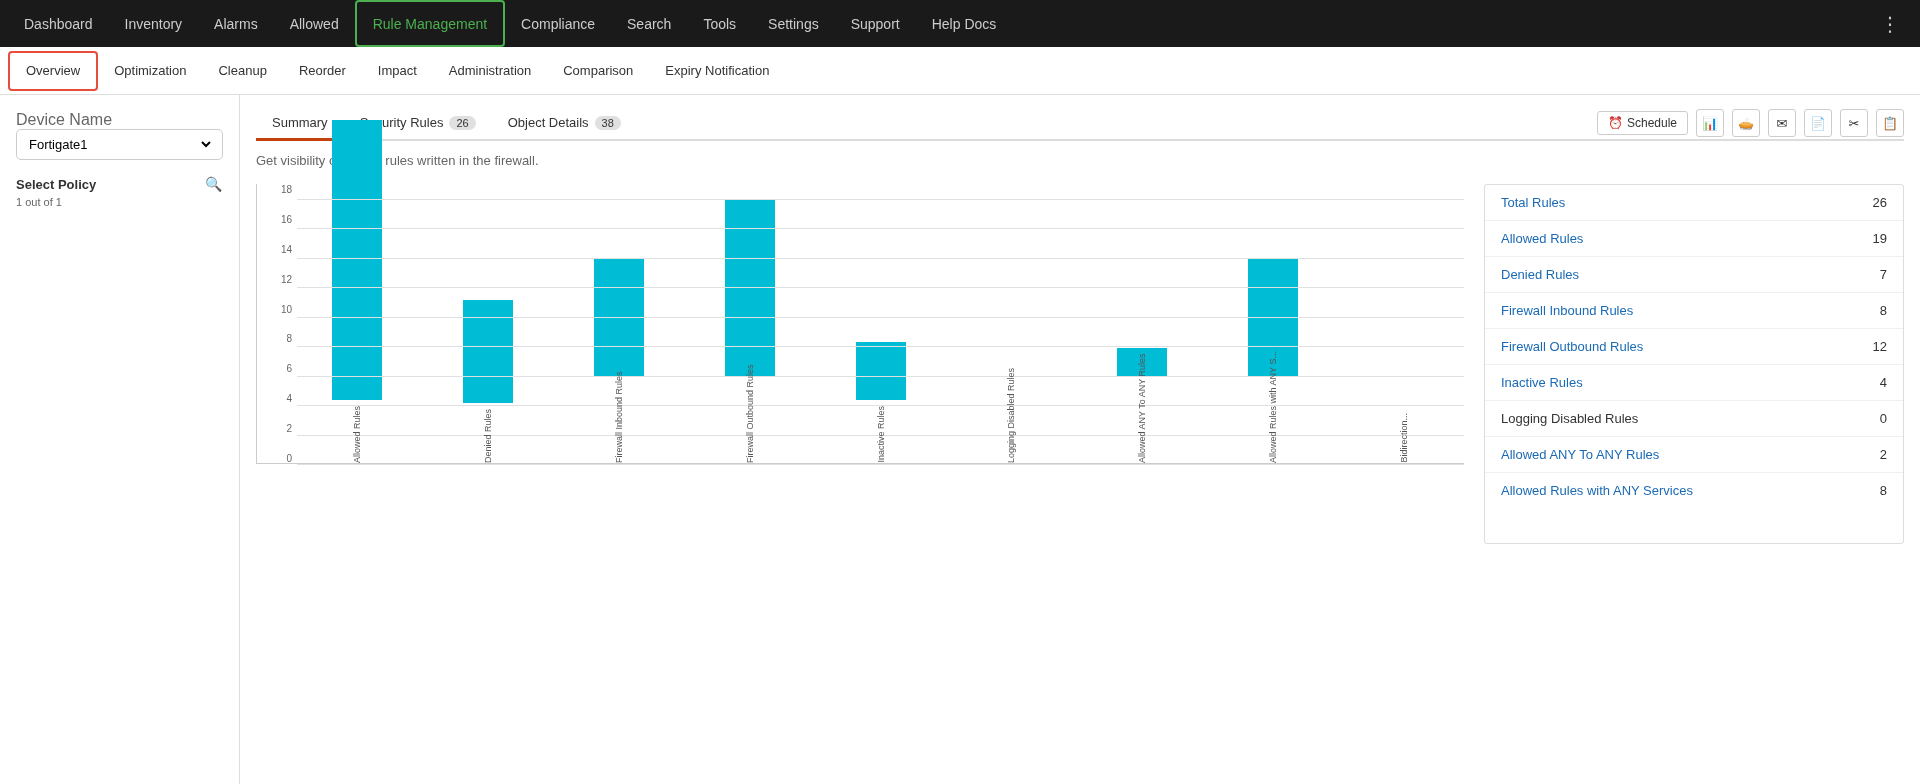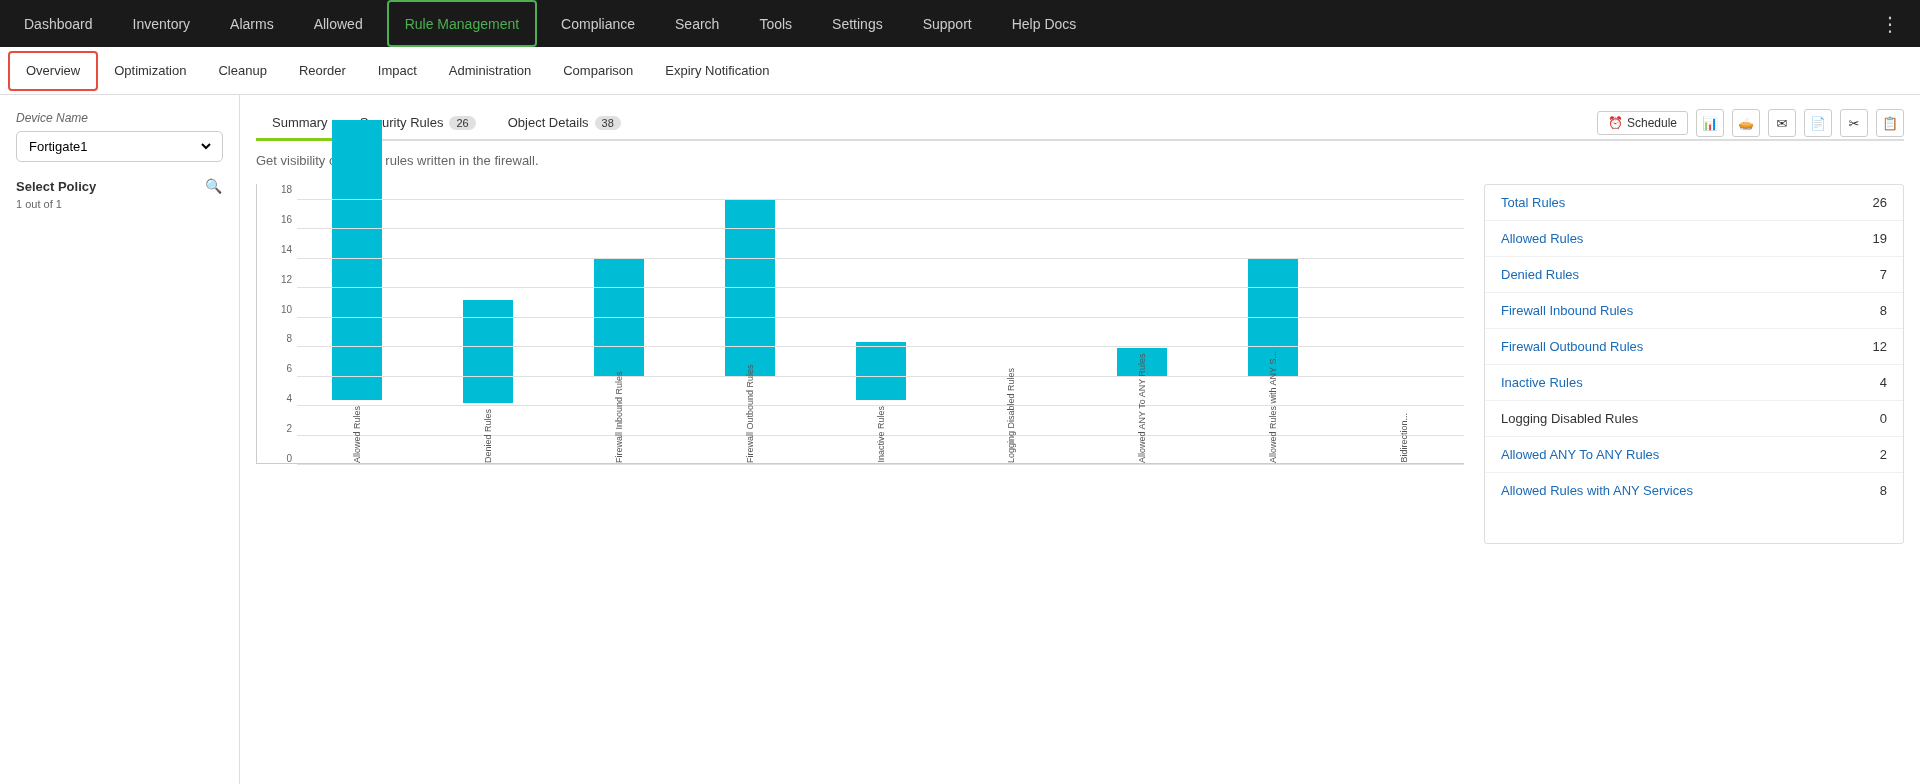--- a/index.html
+++ b/index.html
@@ -5,21 +5,20 @@
     * { box-sizing: border-box; margin: 0; padding: 0; }
     body { font-family: Arial, sans-serif; font-size: 13px; background: #f5f5f5; color: #333; }
 
     
     .top-nav {
       background: #1a1a1a;
       display: flex;
       align-items: center;
       height: 47px;
       padding: 0 8px;
-      gap: 8px;
     }
     .top-nav-item {
       color: #ccc;
       padding: 0 16px;
       height: 47px;
       display: flex;
       align-items: center;
       cursor: pointer;
       font-size: 14px;
       white-space: nowrap;
@@ -70,24 +69,22 @@
 
     
     .sidebar {
       width: 240px;
       background: #fff;
       border-right: 1px solid #ddd;
       padding: 16px;
       flex-shrink: 0;
     }
     .sidebar-label {
-      font-size: 12px;
+      font-size: 16px;
       color: #666;
-      margin-bottom: 6px;
-      font-style: italic;
     }
     .device-select {
       width: 100%;
       padding: 6px 8px;
       border: 1px solid #ccc;
       border-radius: 5px;
       font-size: 13px;
       background: #fff;
       cursor: pointer;
       display: flex;
@@ -168,21 +165,21 @@
       cursor: pointer;
       font-size: 13px;
       color: #333;
       display: flex;
       align-items: center;
       gap: 6px;
       border-bottom: 3px solid transparent;
       margin-bottom: -2px;
     }
     .tab.active {
-      border-bottom: 3px solid #84cc16;
+      border-bottom: 3px solid #c2410c;
       color: #333;
     }
     .tab-badge {
       background: #e0e0e0;
       border-radius: 10px;
       padding: 1px 7px;
       font-size: 11px;
       color: #333;
     }
     .tab-actions {

